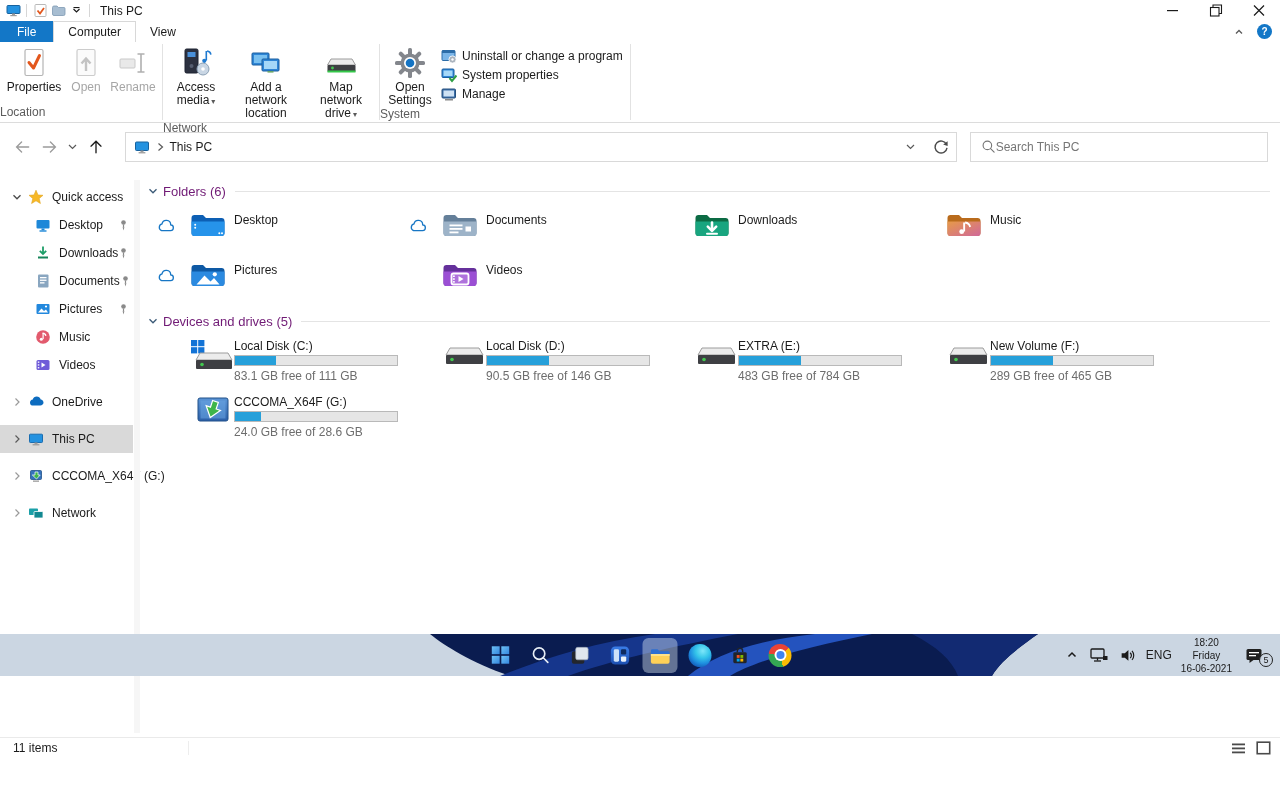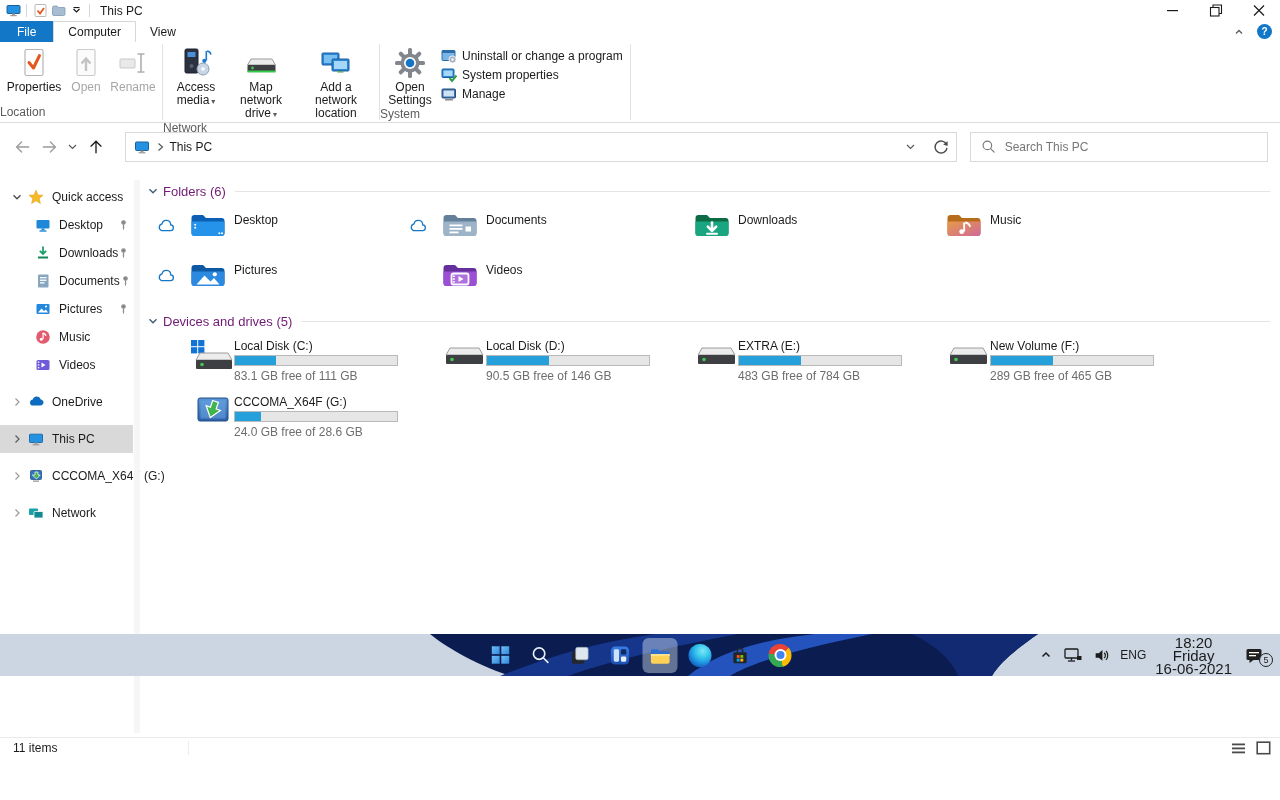--- a/index.html
+++ b/index.html
@@ -38,21 +38,21 @@
   .rcol { display:flex; flex-direction:column; padding-top:3px; }
   .rsmall { display:flex; align-items:center; gap:5px; height:19px; padding:0 4px; white-space:nowrap; }
 
   
   .navbar { height:47px; display:flex; align-items:center; background:#fff; padding:0 12px 0 8px; }
   .nav-btn { display:flex; align-items:center; justify-content:center; height:30px; }
   .addressbar { width:836px; height:30px; border:1px solid #d9d9d9; display:flex; align-items:center; padding-left:8px; margin-left:14px; }
   .addr-text { margin-left:4px; }
   .addr-right { margin-left:auto; display:flex; }
   .addr-btn { width:30px; height:28px; display:flex; align-items:center; justify-content:center; }
-  .searchbar { width:300px; height:30px; border:1px solid #d9d9d9; display:flex; align-items:center; gap:9px; padding:0 10px; margin-left:13px; }
+  .searchbar { width:300px; height:30px; border:1px solid #d9d9d9; display:flex; align-items:center; padding:0 10px; margin-left:13px; }
   .searchbar input { border:none; outline:none; flex:1; font:inherit; color:#1b1b1b; background:transparent; }
   .searchbar input::placeholder { color:#767676; opacity:1; }
 
   
   .main { display:flex; height:567px; }
   .sidebar { width:140px; position:relative; padding-top:13px; flex:none; }
   .sidebar .scrolltrack { position:absolute; right:0; top:10px; bottom:4px; width:6px; background:#f6f6f6; }
   .side-item { height:28px; display:flex; align-items:center; padding-left:8px; margin-right:7px; white-space:nowrap; }
   .side-item .chev { width:18px; display:flex; justify-content:center; flex:none; }
   .side-item .sicon { width:20px; display:flex; justify-content:center; margin-right:6px; flex:none; }
@@ -95,21 +95,21 @@
   .tb-btn { width:25px; height:25px; position:relative; display:flex; align-items:center; justify-content:center; flex:none; }
   .tb-btn.active::before { content:""; position:absolute; inset:-5px; background:rgba(225,235,245,.42); border-radius:6px; }
   .tb-btn > * { position:relative; }
   .icon-edge { width:23px; height:23px; border-radius:50%; background:radial-gradient(circle at 62% 30%, #7ee7f9 0%, #36c6ea 32%, #1e8fe0 58%, #1256b4 82%, #0c3f90 100%); }
   .icon-chrome { width:23px; height:23px; border-radius:50%; background:conic-gradient(from -80deg, #ea4335 0 130deg, #fbbc05 130deg 245deg, #34a853 245deg 360deg); position:relative; }
   .icon-chrome::before { content:""; position:absolute; inset:5.5px; background:#fff; border-radius:50%; }
   .icon-chrome::after { content:""; position:absolute; inset:7.5px; background:#3f83f1; border-radius:50%; }
   .tb-tray { position:absolute; right:6px; top:0; height:100%; display:flex; align-items:center; gap:9px; color:#1b1b1b; }
   .tray-btn { display:flex; align-items:center; justify-content:center; }
   .tray-lang { font-size:12px; }
-  .tray-clock { font-size:15px; line-height:13px; text-align:center; }
+  .tray-clock { font-size:10px; line-height:13px; text-align:center; }
   .tray-notif { position:relative; margin-left:4px; margin-right:10px; }
   .notif-badge { position:absolute; right:-9px; bottom:-3px; width:14px; height:14px; border:1.2px solid #222; border-radius:50%; background:rgba(205,215,227,.9); font-size:9px; display:flex; align-items:center; justify-content:center; }
 </style>
 </head>
 <body>
 
 <svg width="0" height="0" style="position:absolute">
   <defs>
     <linearGradient id="musicGrad" x1="0" y1="0" x2="1" y2="1">
       <stop offset="0" stop-color="#e69a49"></stop>
@@ -241,42 +241,42 @@
                 <circle cx="12.5" cy="20" r="2" fill="#555d70"></circle>
                 <circle cx="24" cy="23" r="6" fill="#c9d6e4" stroke="#8ba0b5"></circle>
                 <circle cx="24" cy="23" r="1.8" fill="#fff"></circle>
                 <rect x="26.5" y="5" width="1.6" height="9.5" fill="#1f7ad0"></rect>
                 <circle cx="25.3" cy="14.8" r="2.1" fill="#1f7ad0"></circle>
                 <path d="M28.1 5 q3.4 .5 3.8 3.6" stroke="#1f7ad0" stroke-width="1.5" fill="none"></path>
               </svg>
           </span>
           <span class="rlabel"><span>Access media</span><span class="caret">▾</span></span>
         </div>
-        <div class="rbtn" style="width:68px">
-          <span class="ric">
-            <svg width="34" height="34" viewBox="0 0 34 34">
-                <polygon points="7,13 28,13 31.5,19 3.5,19" fill="#ececec" stroke="#9c9c9c"></polygon>
-                <rect x="3.5" y="19" width="28" height="7" rx="1" fill="#3e3f43"></rect>
-                <rect x="3.5" y="24.5" width="28" height="2" fill="#35c94a"></rect>
-                <circle cx="8.5" cy="22" r="1.4" fill="#42c94f"></circle>
-              </svg>
-          </span>
-          <span class="rlabel"><span>Map network drive</span><span class="caret">▾</span></span>
-        </div>
         <div class="rbtn" style="width:78px">
           <span class="ric">
             <svg width="34" height="34" viewBox="0 0 34 34">
                 <rect x="3" y="7" width="17" height="12" rx="1" fill="#2f86d6" stroke="#1b5fa0"></rect>
                 <rect x="5" y="9" width="13" height="8" fill="#79c0f0"></rect>
                 <rect x="13" y="13" width="17" height="12" rx="1" fill="#2f86d6" stroke="#1b5fa0"></rect>
                 <rect x="15" y="15" width="13" height="8" fill="#a5d8f8"></rect>
                 <rect x="18.5" y="25" width="6" height="1.6" fill="#6aa66a"></rect>
               </svg>
           </span>
           <span class="rlabel"><span>Add a network location</span></span>
+        </div>
+        <div class="rbtn" style="width:68px">
+          <span class="ric">
+            <svg width="34" height="34" viewBox="0 0 34 34">
+                <polygon points="7,13 28,13 31.5,19 3.5,19" fill="#ececec" stroke="#9c9c9c"></polygon>
+                <rect x="3.5" y="19" width="28" height="7" rx="1" fill="#3e3f43"></rect>
+                <rect x="3.5" y="24.5" width="28" height="2" fill="#35c94a"></rect>
+                <circle cx="8.5" cy="22" r="1.4" fill="#42c94f"></circle>
+              </svg>
+          </span>
+          <span class="rlabel"><span>Map network drive</span><span class="caret">▾</span></span>
         </div>
       </div>
       <div class="rgroup-label">Network</div>
     </div>
     <div class="rdivider"></div>
 
     <div class="rgroup">
       <div class="rrow">
         <div class="rbtn" style="width:52px">
           <span class="ric">

